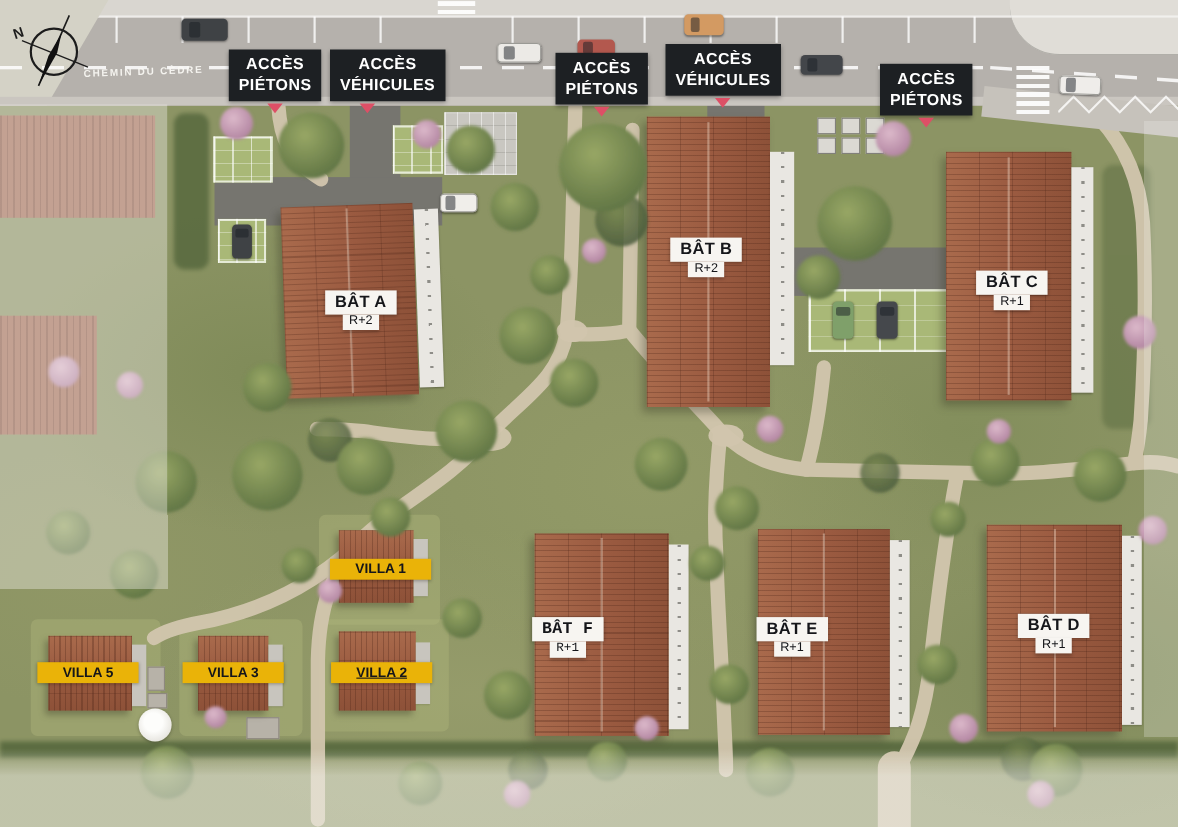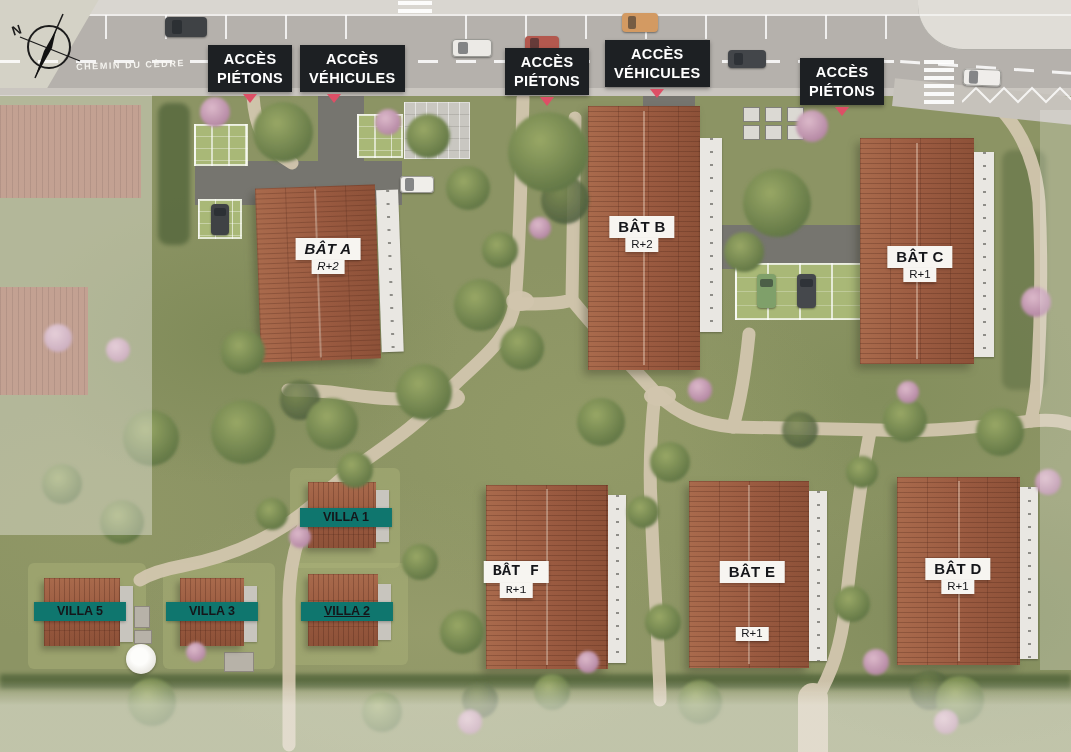--- a/index.html
+++ b/index.html
@@ -87,21 +87,21 @@
   .access-box{background:#1d2023;color:#fff;font-weight:bold;font-size:14.5px;line-height:1.28;
     letter-spacing:.4px;padding:5px 9px;text-align:center;white-space:nowrap;
     box-shadow:0 2px 4px rgba(0,0,0,.35);}
   .access-tri{width:0;height:0;border-left:7px solid transparent;border-right:7px solid transparent;
     border-top:9px solid #dd4f66;margin-top:2px;}
   .bldg-label{position:absolute;transform:translateX(-50%);display:flex;flex-direction:column;align-items:center;z-index:9;}
   .bl-name{background:#f7f5f1;color:#15161a;font-weight:bold;font-size:15px;letter-spacing:.3px;
     padding:2px 9px 3px;white-space:nowrap;box-shadow:0 1px 3px rgba(0,0,0,.3);}
   .bl-floors{background:#f7f5f1;color:#15161a;font-size:11.5px;padding:0 6px 2px;
     box-shadow:0 2px 3px rgba(0,0,0,.25);}
-  .villa-label{position:absolute;transform:translateX(-50%);z-index:9;background:#0f766e;color:#15161a;
+  .villa-label{position:absolute;transform:translateX(-50%);z-index:9;background:#eab308;color:#15161a;
     font-weight:bold;font-size:12.5px;padding:2px 23px 3px;white-space:nowrap;box-shadow:0 1px 3px rgba(0,0,0,.3);}
   .compass{position:absolute;left:6px;top:4px;z-index:9;}
 </style>
 </head>
 <body>
 
 <div class="plan">
   <div class="grass"></div>
 
   <div class="patch" style="left:290px;top:468px;width:110px;height:100px;"></div>
@@ -352,37 +352,37 @@
     <div class="access-tri"></div>
   </div>
   <div class="access" style="left:800px;top:58px;">
     <div class="access-box">
         <div>ACCÈS</div>
         <div>PIÉTONS</div>
       </div>
     <div class="access-tri"></div>
   </div>
 
-  <div class="bldg-label" style="left:328px;top:238px;font-style:italic;">
+  <div class="bldg-label" style="left:328px;top:264px;">
     <div class="bl-name">BÂT A</div>
     <div class="bl-floors">R+2</div>
   </div>
   <div class="bldg-label" style="left:642px;top:216px;">
     <div class="bl-name">BÂT B</div>
     <div class="bl-floors">R+2</div>
   </div>
   <div class="bldg-label" style="left:920px;top:246px;">
     <div class="bl-name">BÂT C</div>
     <div class="bl-floors">R+1</div>
   </div>
   <div class="bldg-label" style="left:516px;top:561px;font-family:Liberation Mono, monospace;">
     <div class="bl-name">BÂT F</div>
     <div class="bl-floors">R+1</div>
   </div>
-  <div class="bldg-label" style="left:752px;top:561px;gap:44px;">
+  <div class="bldg-label" style="left:720px;top:561px;">
     <div class="bl-name">BÂT E</div>
     <div class="bl-floors">R+1</div>
   </div>
   <div class="bldg-label" style="left:958px;top:558px;">
     <div class="bl-name">BÂT D</div>
     <div class="bl-floors">R+1</div>
   </div>
 
   <div class="villa-label" style="left:346px;top:508px;">VILLA 1</div>
   <div class="villa-label" style="left:347px;top:602px;text-decoration:underline;">VILLA 2</div>

